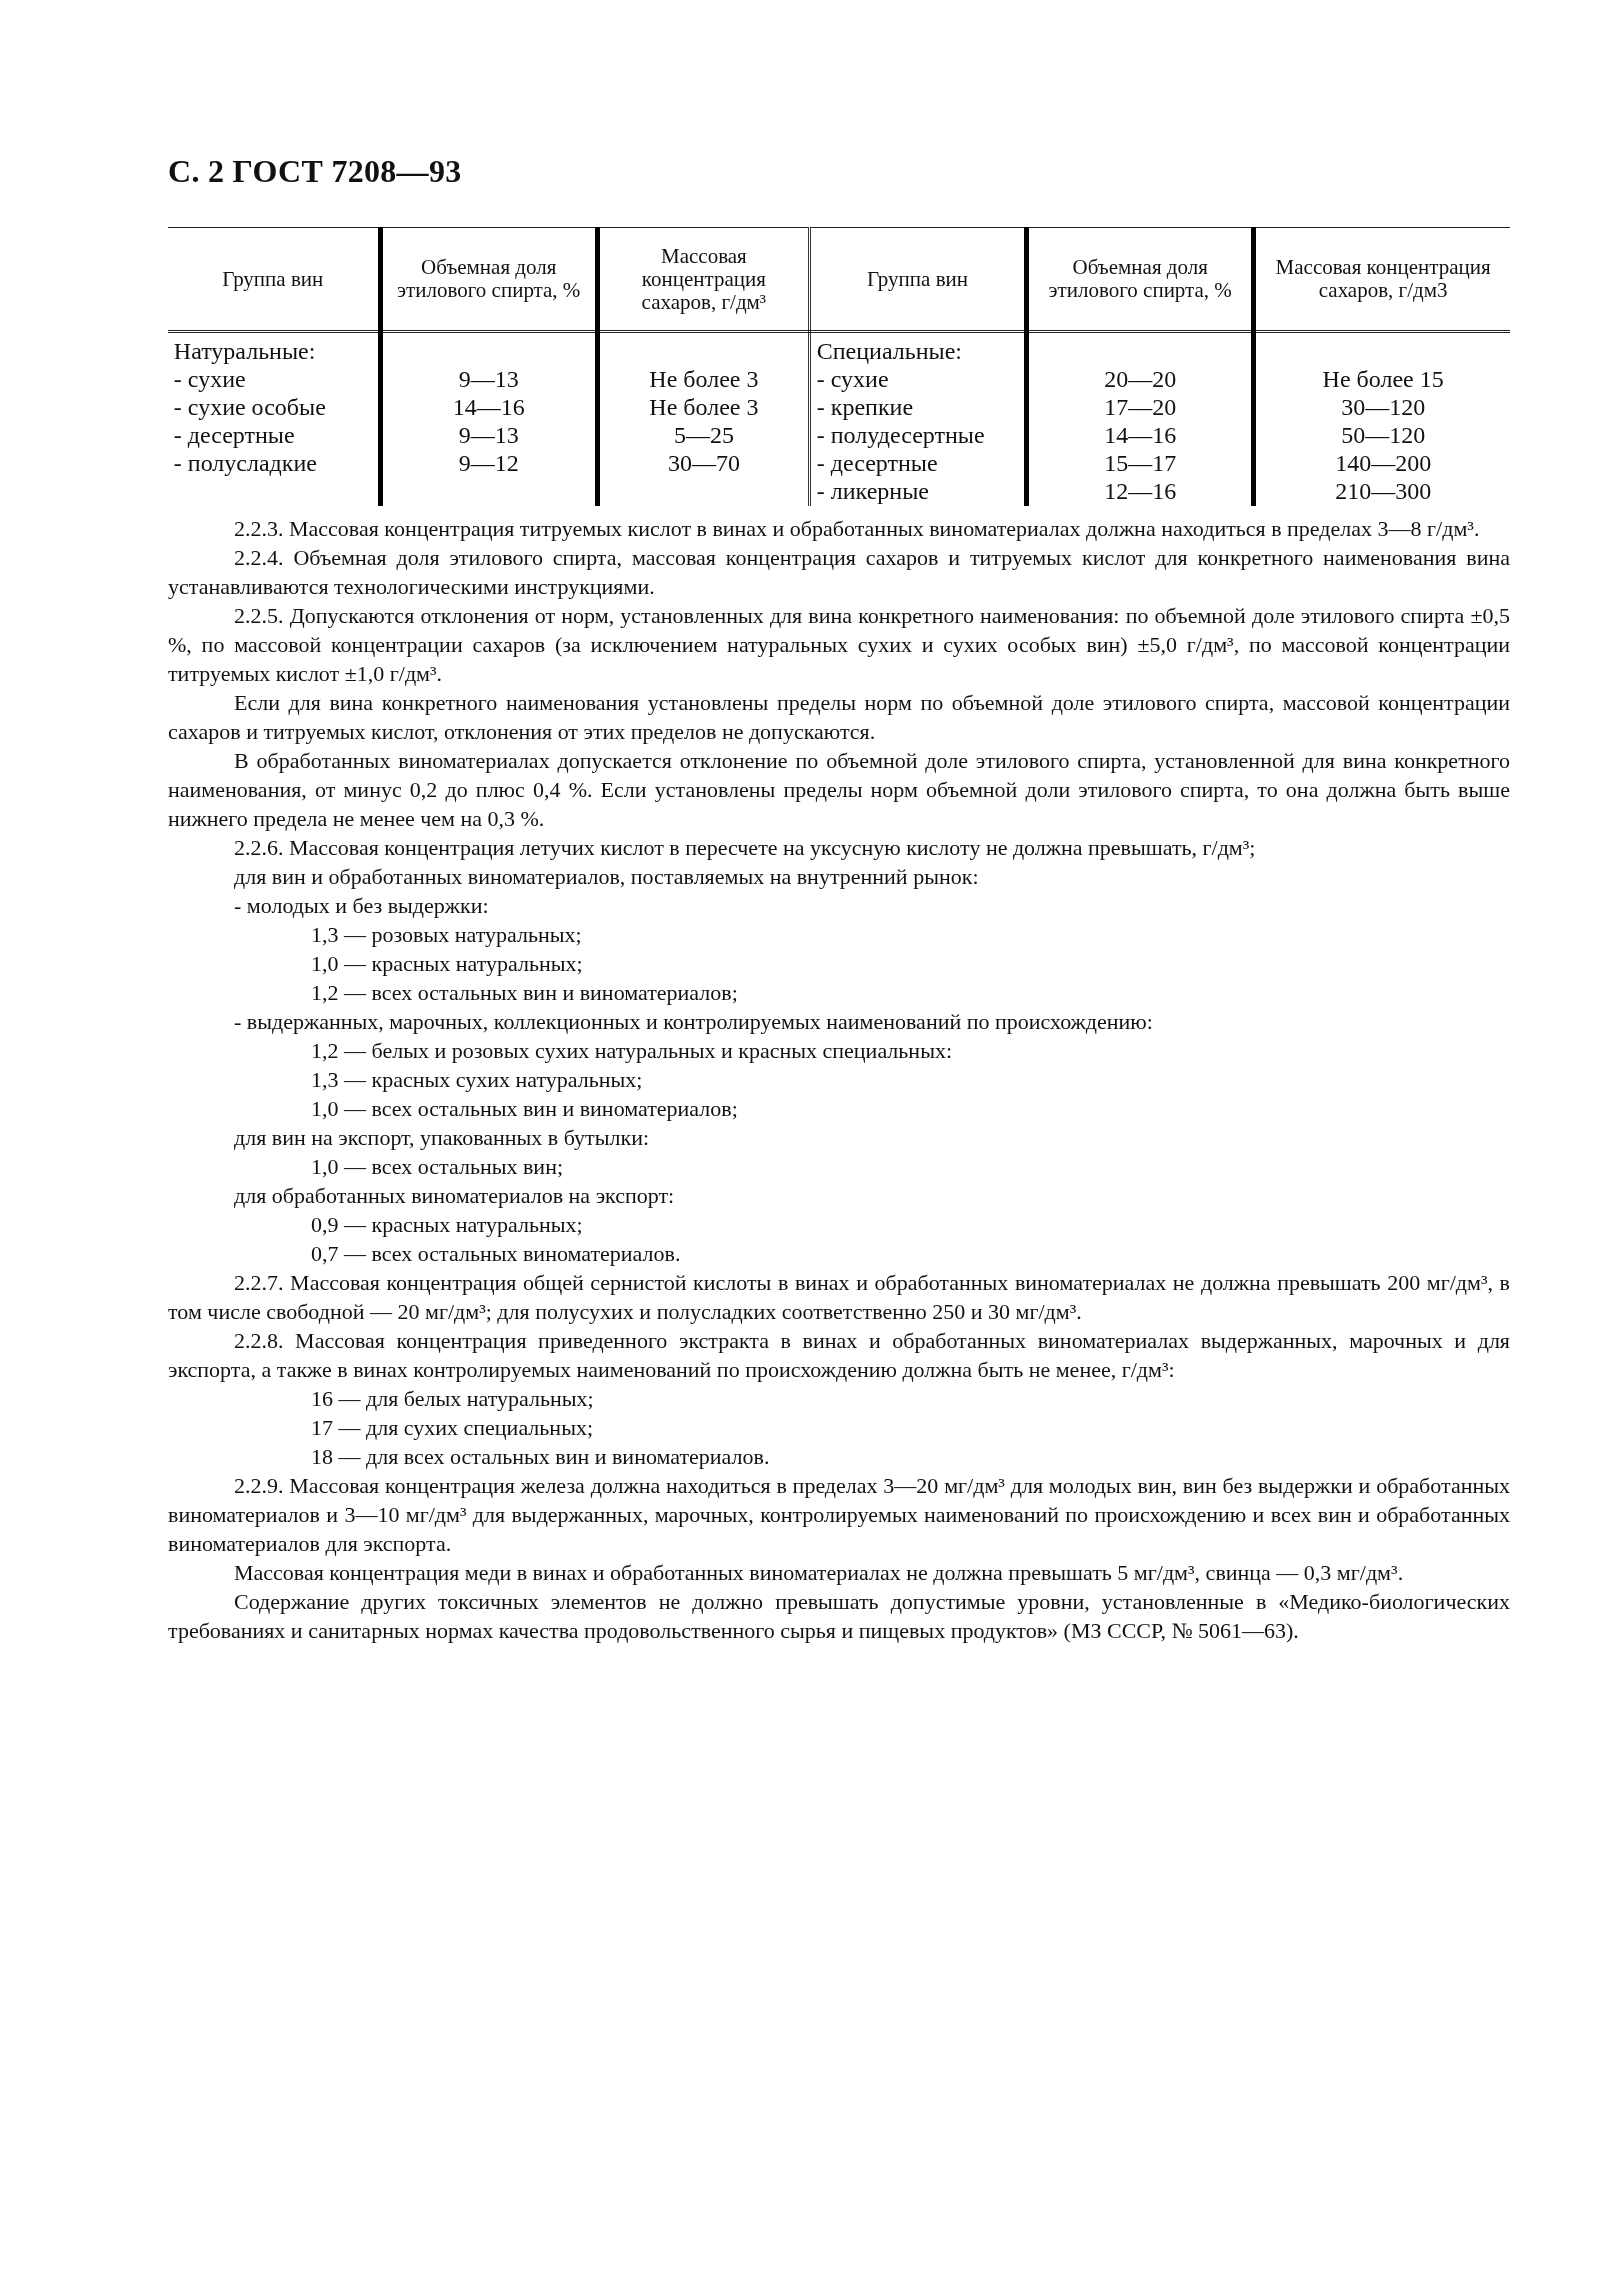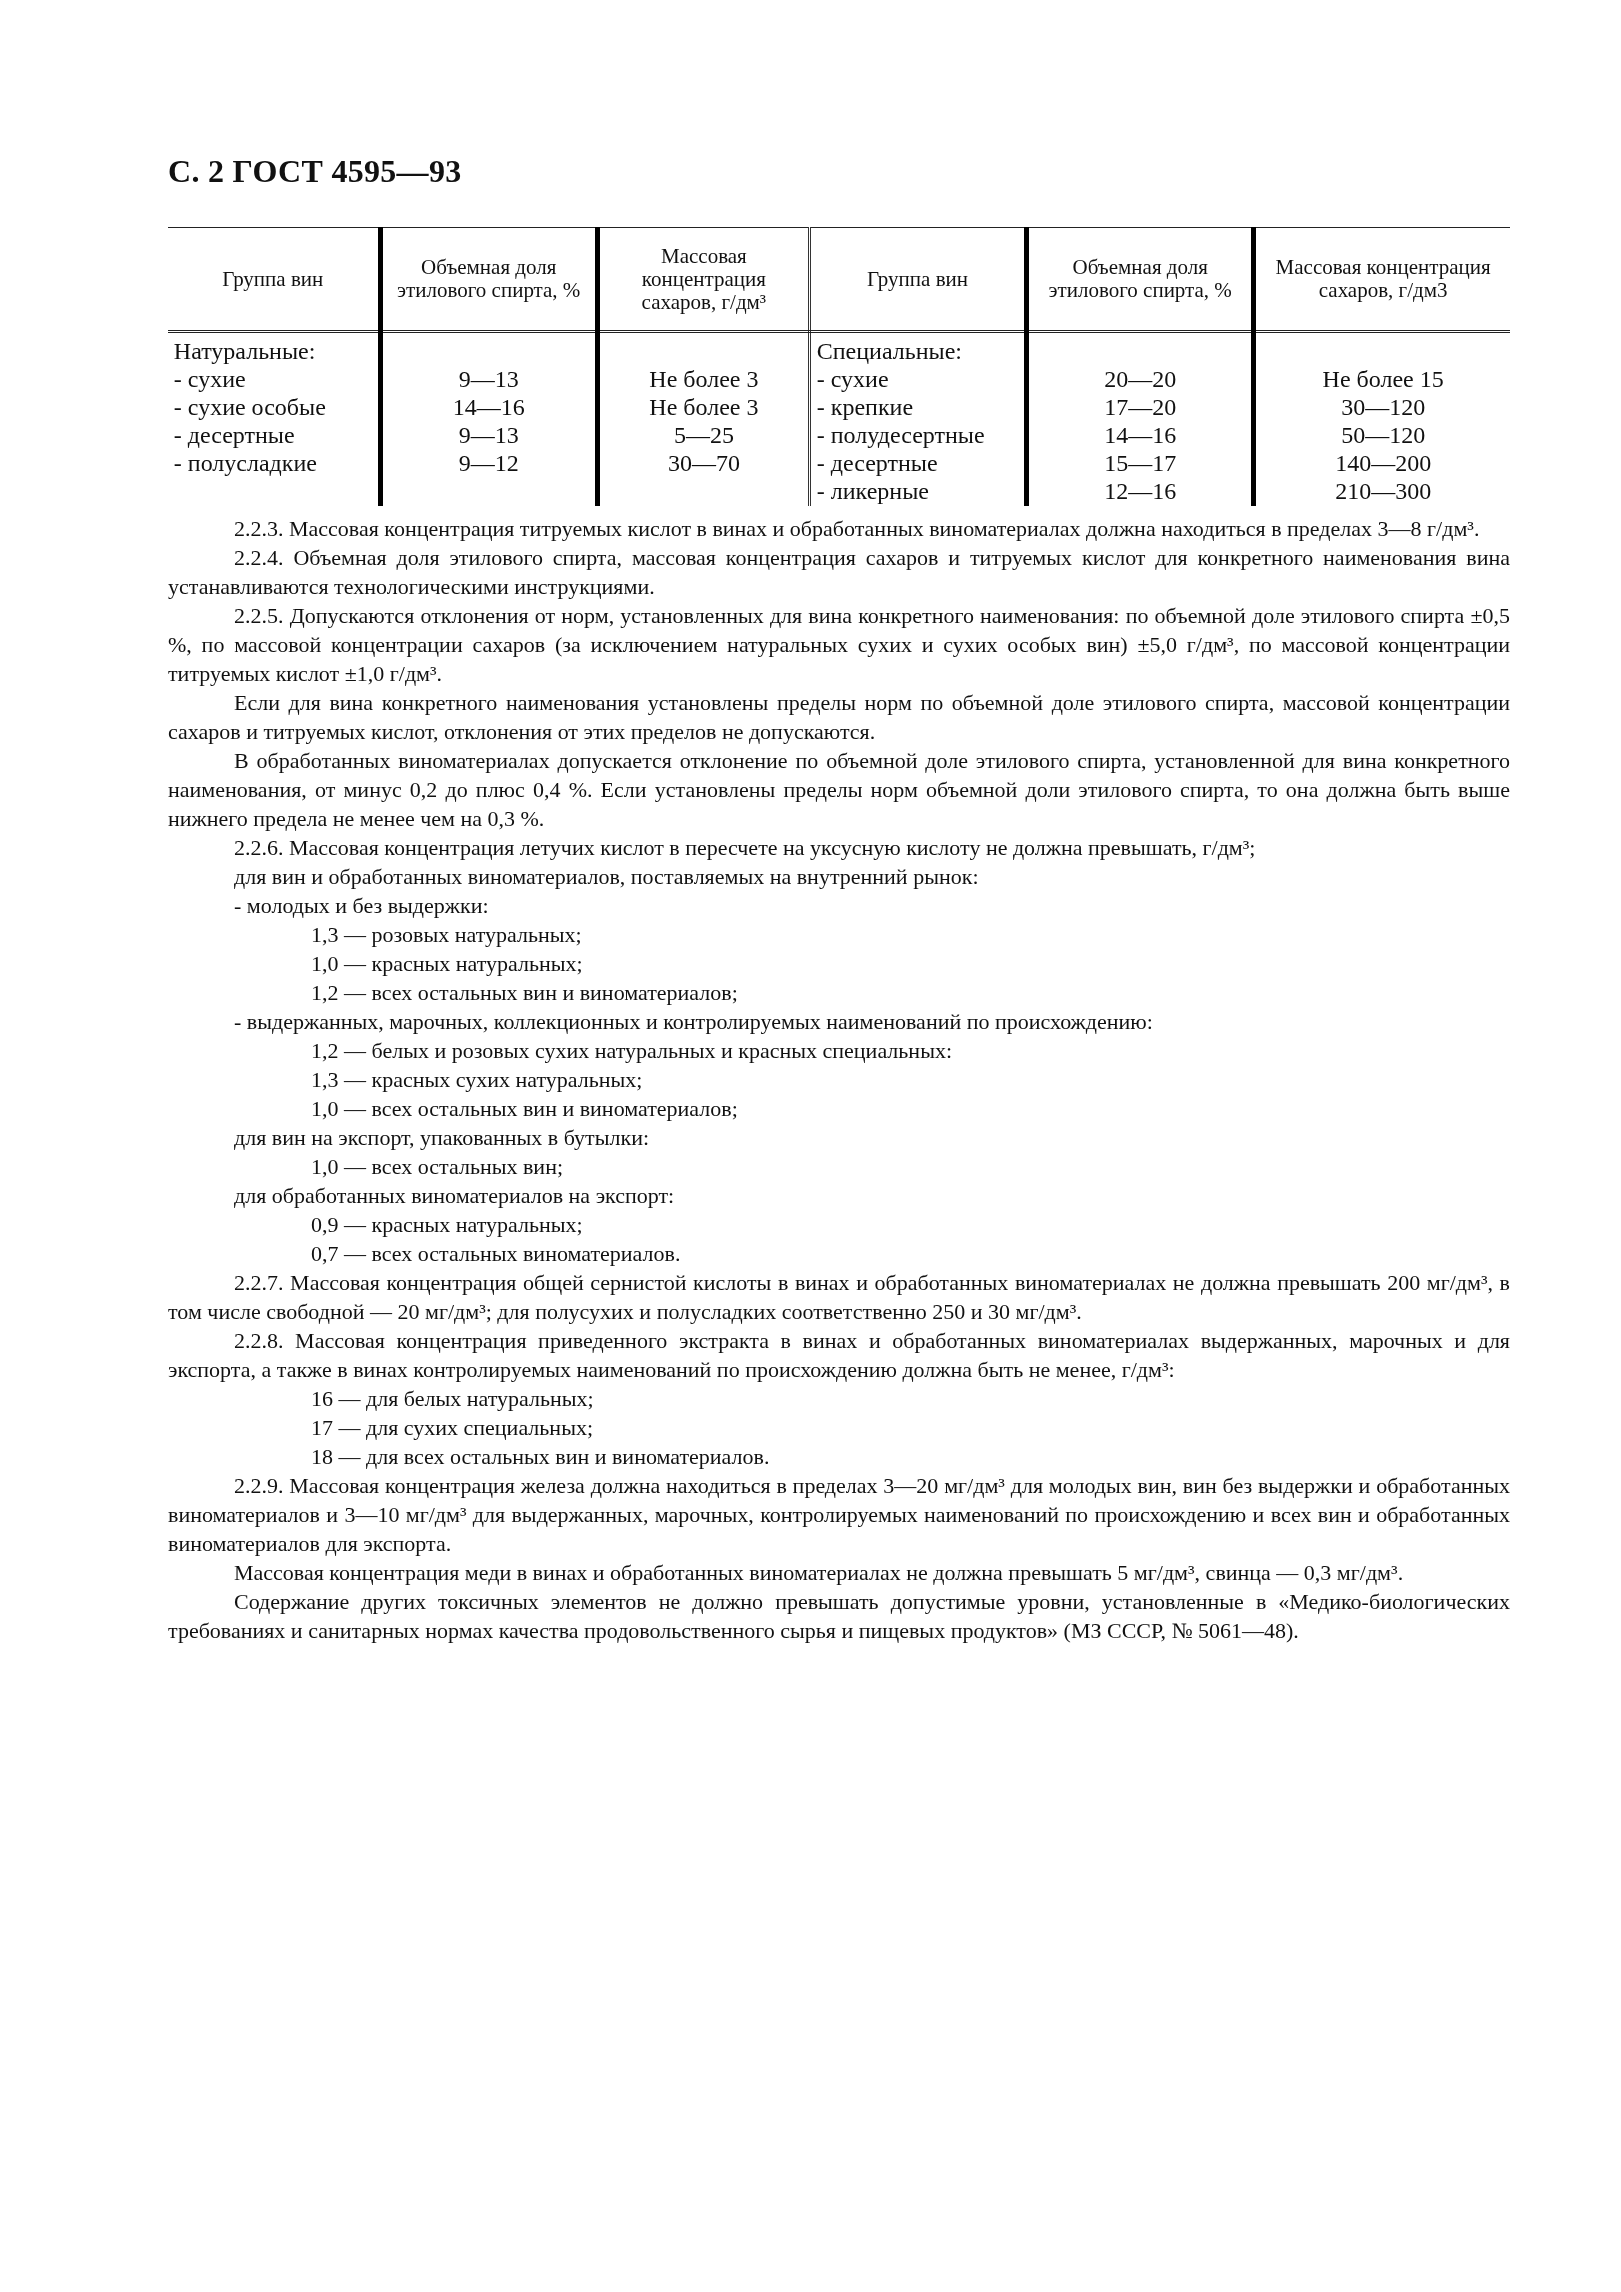--- a/index.html
+++ b/index.html
@@ -19,21 +19,21 @@
   .line { display: block; height: 28px; white-space: nowrap; }
   .body-text { position: absolute; top: 514px; left: 0; width: 1342px; font-size: 22px; line-height: 29px; text-align: justify; }
   .p { margin: 0; text-indent: 66px; }
   .p-noindent { margin: 0; padding-left: 66px; }
   .p-sub { margin: 0; padding-left: 143px; }
 </style>
 </head>
 <body>
 
 <div class="page">
-  <div class="header">С. 2 ГОСТ 4595—93</div>
+  <div class="header">С. 2 ГОСТ 7208—93</div>
 
   <div class="table-wrap">
     <table>
       <colgroup>
         <col style="width:212px">
           <col style="width:217px">
           <col style="width:212px">
         <col style="width:217px">
           <col style="width:227px">
           <col style="width:256px">
@@ -121,16 +121,16 @@
     <p class="p-noindent">для обработанных виноматериалов на экспорт:</p>
     <p class="p-sub">0,9 — красных натуральных;</p>
     <p class="p-sub">0,7 — всех остальных виноматериалов.</p>
     <p class="p">2.2.7. Массовая концентрация общей сернистой кислоты в винах и обработанных виноматериалах не должна превышать 200 мг/дм³, в том числе свободной — 20 мг/дм³; для полусухих и полусладких соответственно 250 и 30 мг/дм³.</p>
     <p class="p">2.2.8. Массовая концентрация приведенного экстракта в винах и обработанных виноматериалах выдержанных, марочных и для экспорта, а также в винах контролируемых наименований по происхождению должна быть не менее, г/дм³:</p>
     <p class="p-sub">16 — для белых натуральных;</p>
     <p class="p-sub">17 — для сухих специальных;</p>
     <p class="p-sub">18 — для всех остальных вин и виноматериалов.</p>
     <p class="p">2.2.9. Массовая концентрация железа должна находиться в пределах 3—20 мг/дм³ для молодых вин, вин без выдержки и обработанных виноматериалов и 3—10 мг/дм³ для выдержанных, марочных, контролируемых наименований по происхождению и всех вин и обработанных виноматериалов для экспорта.</p>
     <p class="p">Массовая концентрация меди в винах и обработанных виноматериалах не должна превышать 5 мг/дм³, свинца — 0,3 мг/дм³.</p>
-    <p class="p">Содержание других токсичных элементов не должно превышать допустимые уровни, установленные в «Медико-биологических требованиях и санитарных нормах качества продовольственного сырья и пищевых продуктов» (МЗ СССР, № 5061—48).</p>
+    <p class="p">Содержание других токсичных элементов не должно превышать допустимые уровни, установленные в «Медико-биологических требованиях и санитарных нормах качества продовольственного сырья и пищевых продуктов» (МЗ СССР, № 5061—63).</p>
   </div>
 </div>
 
 
 </body></html>

